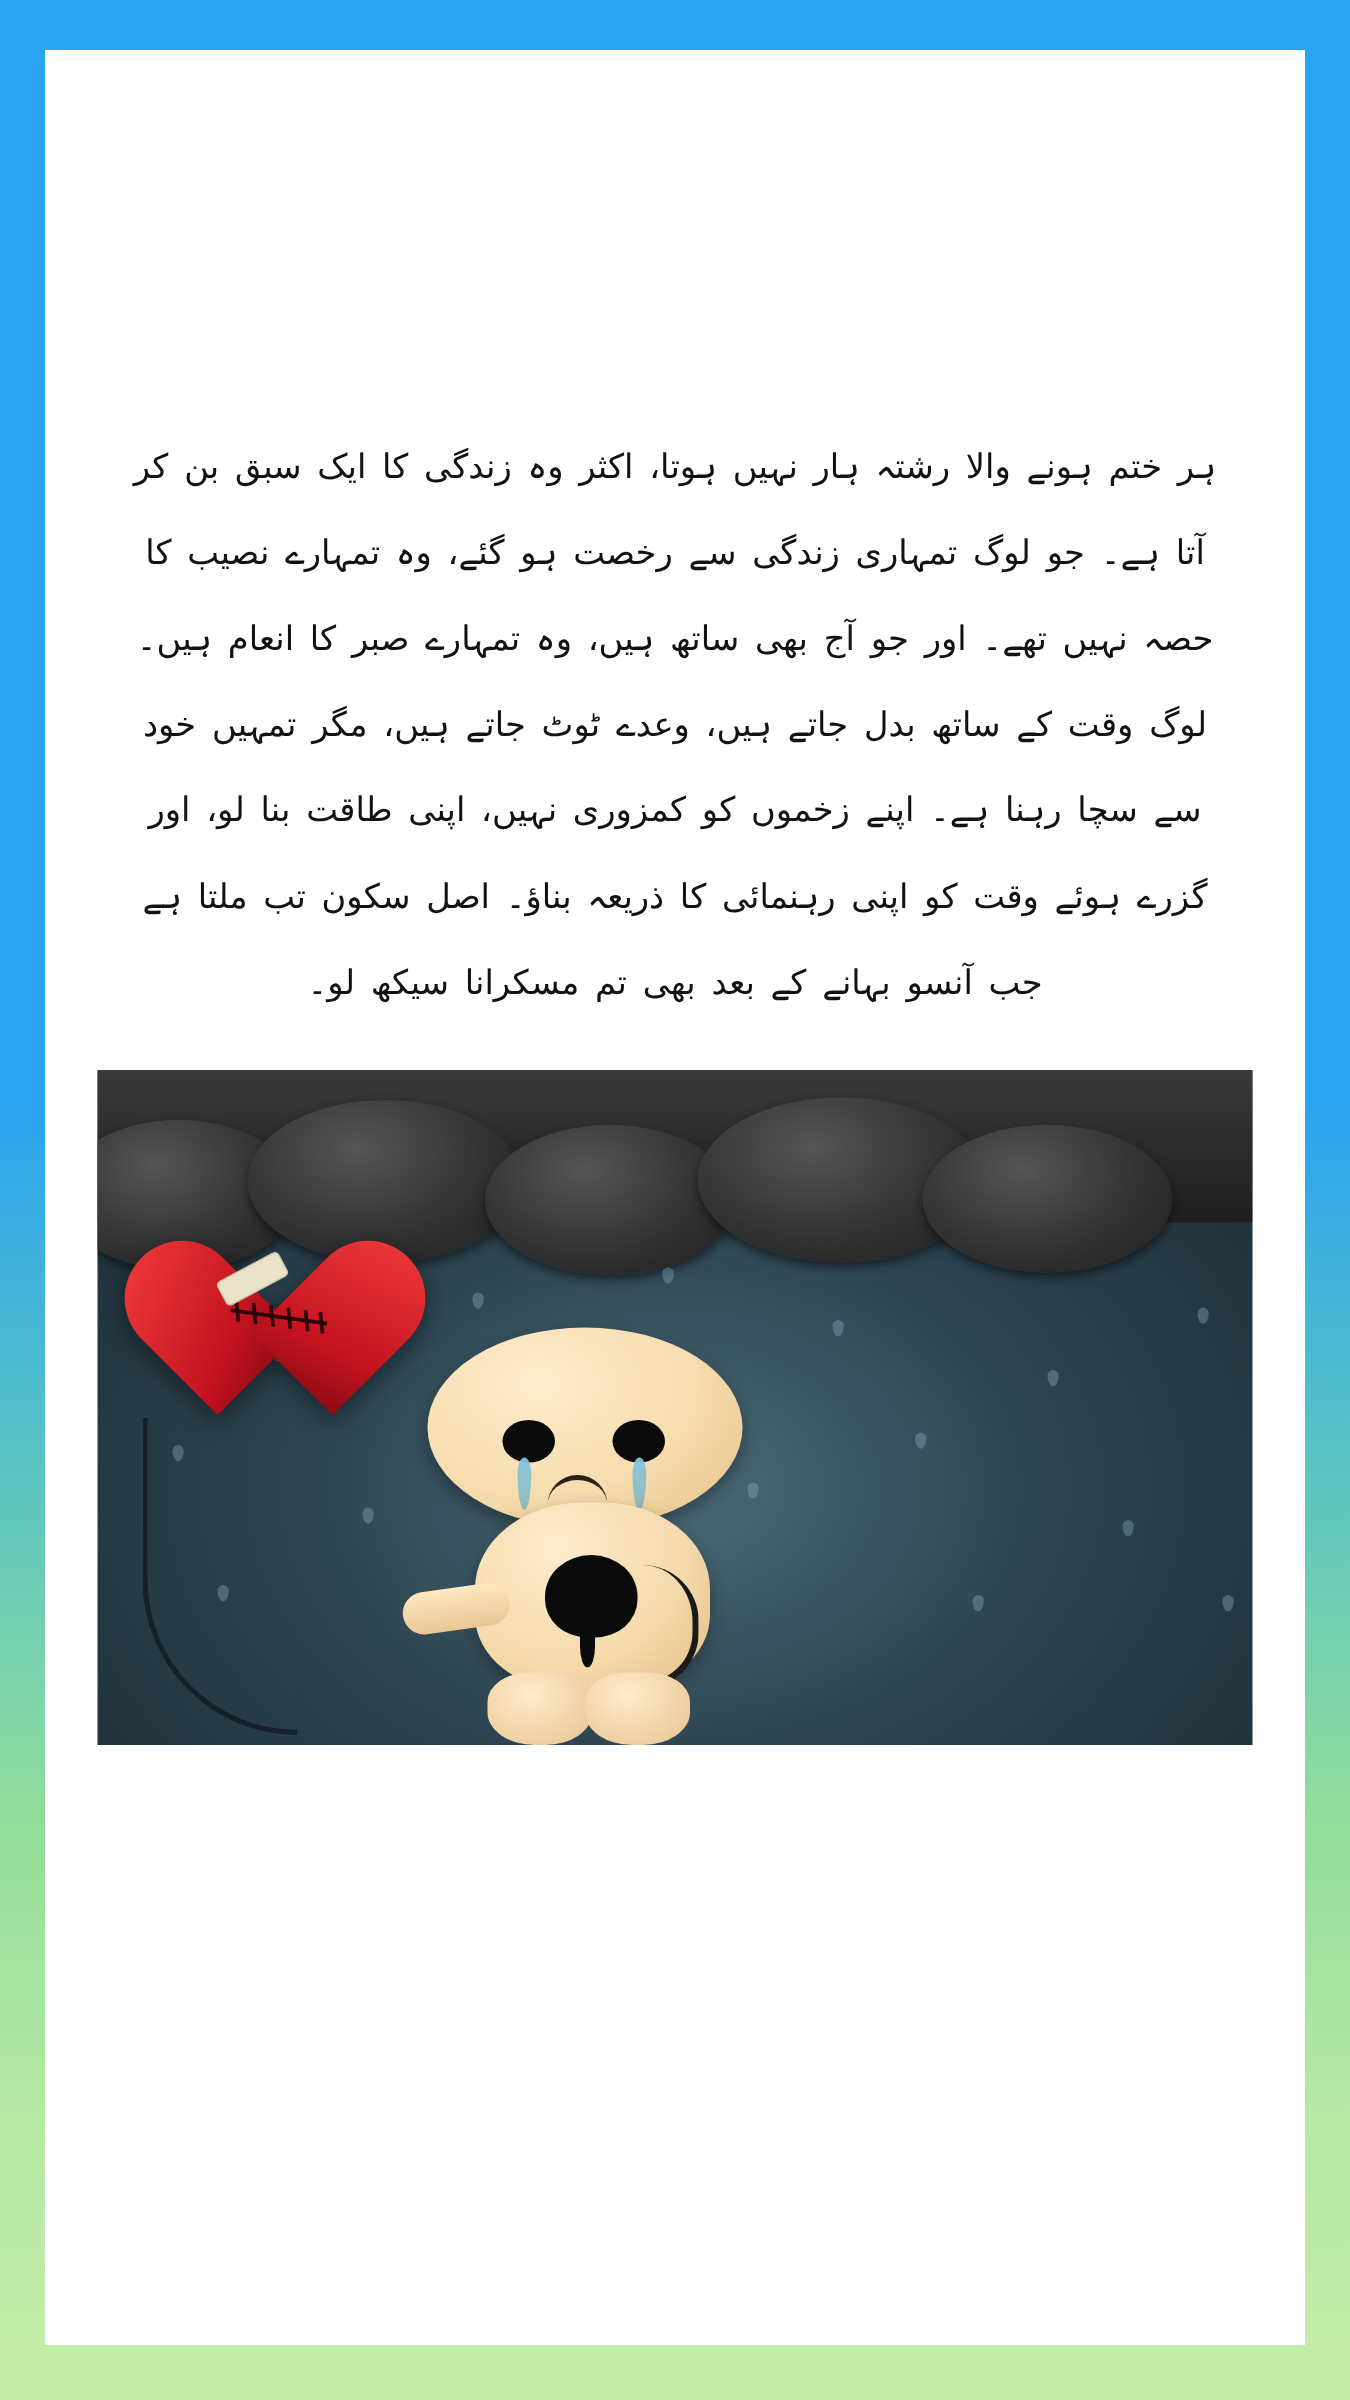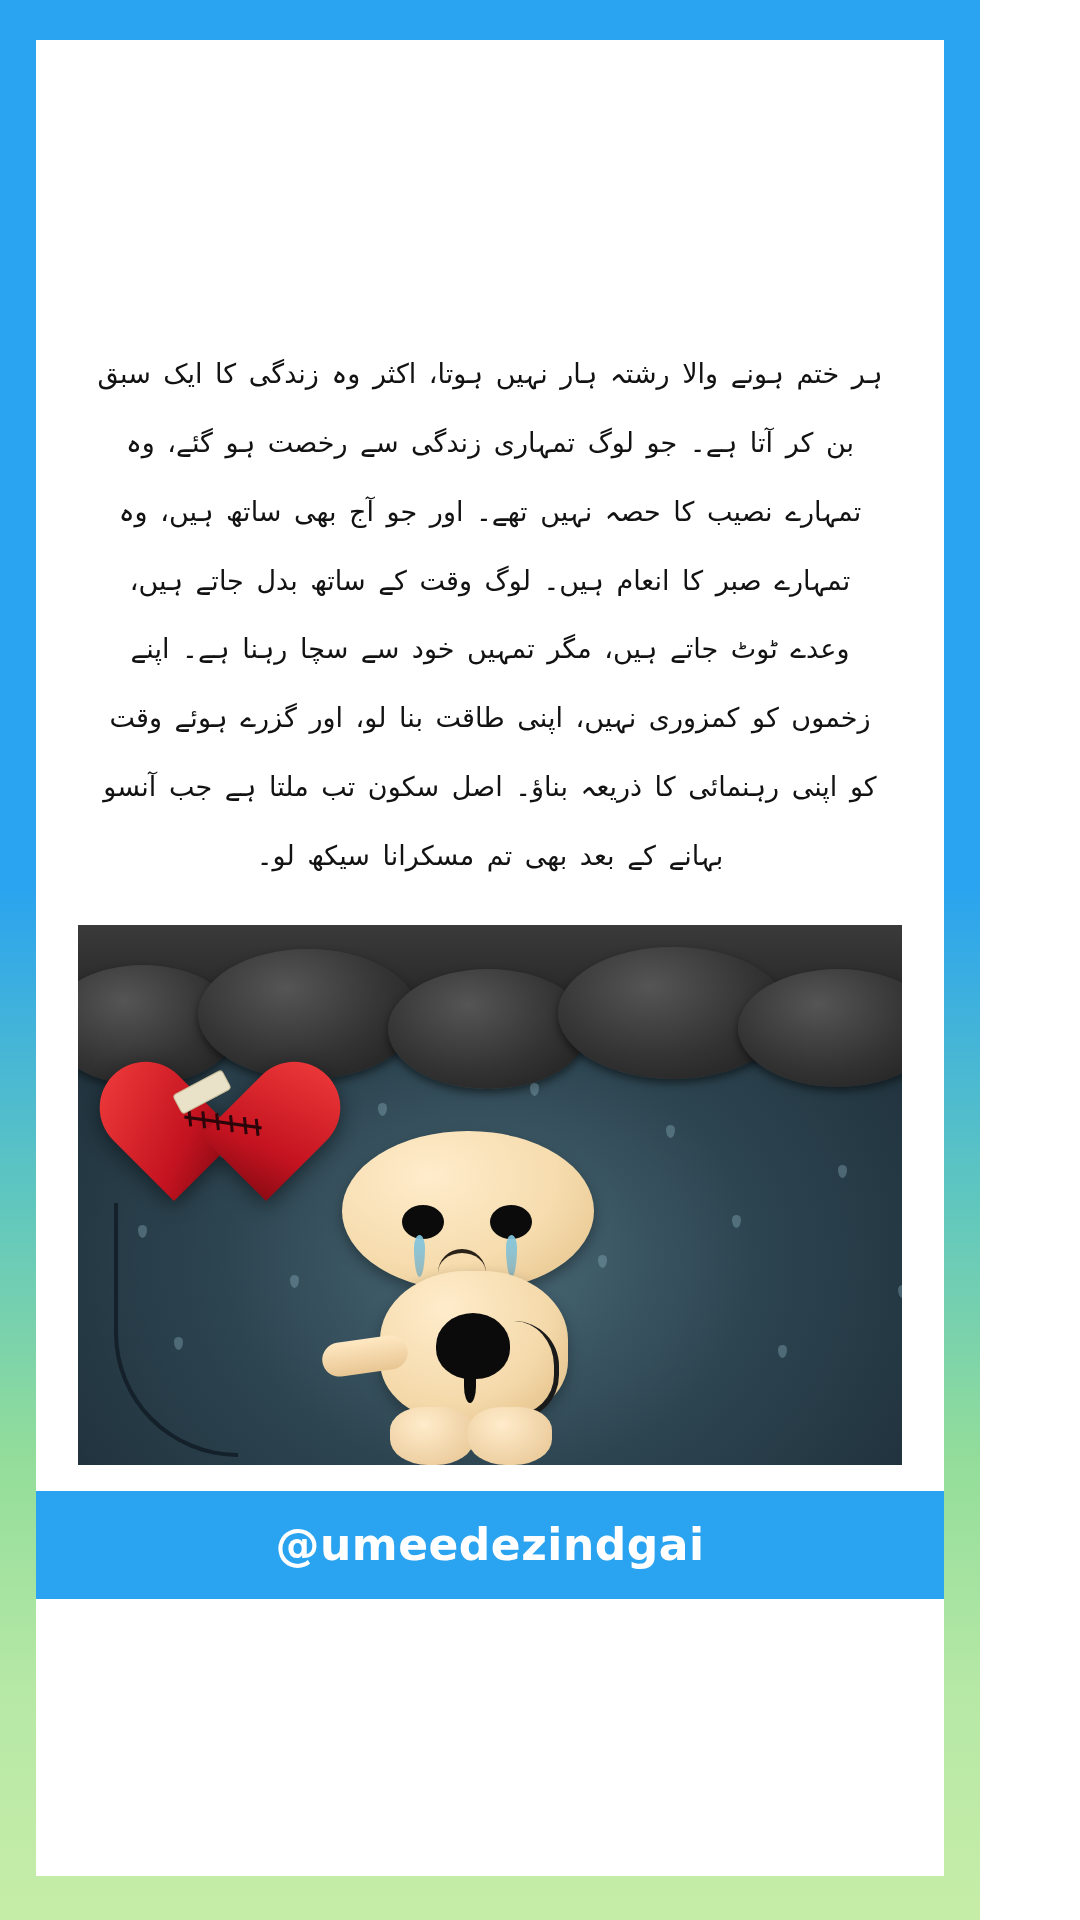--- a/index.html
+++ b/index.html
@@ -10,21 +10,21 @@
   body {
     width: 1080px;
     height: 1920px;
     font-family: "Liberation Sans", sans-serif;
     overflow: hidden;
   }
 
   
   .poster {
     position: relative;
-    width: 980px;
+    width: 1080px;
     height: 1920px;
     box-sizing: border-box;
     background: linear-gradient(180deg,
         #2aa3f0 0%,
         #2aa3f0 46%,
         #5ec6c0 62%,
         #93dd9a 76%,
         #b6e8a6 88%,
         #c6eda8 100%);
     padding: 40px 36px 44px 36px;
@@ -294,20 +294,17 @@
           <div class="hole"></div>
           <div class="arm-left"></div>
           <div class="arm-right"></div>
           <div class="leg l"></div>
           <div class="leg r"></div>
         </div>
 
       </div>
     </div>
 
-    <div class="handle-bar">
-      <div class="handle-text">@umeedezindgai</div>
-    </div>
 
     <div class="bottom-white"></div>
 
   </div>
 </div>
 
 </body></html>

